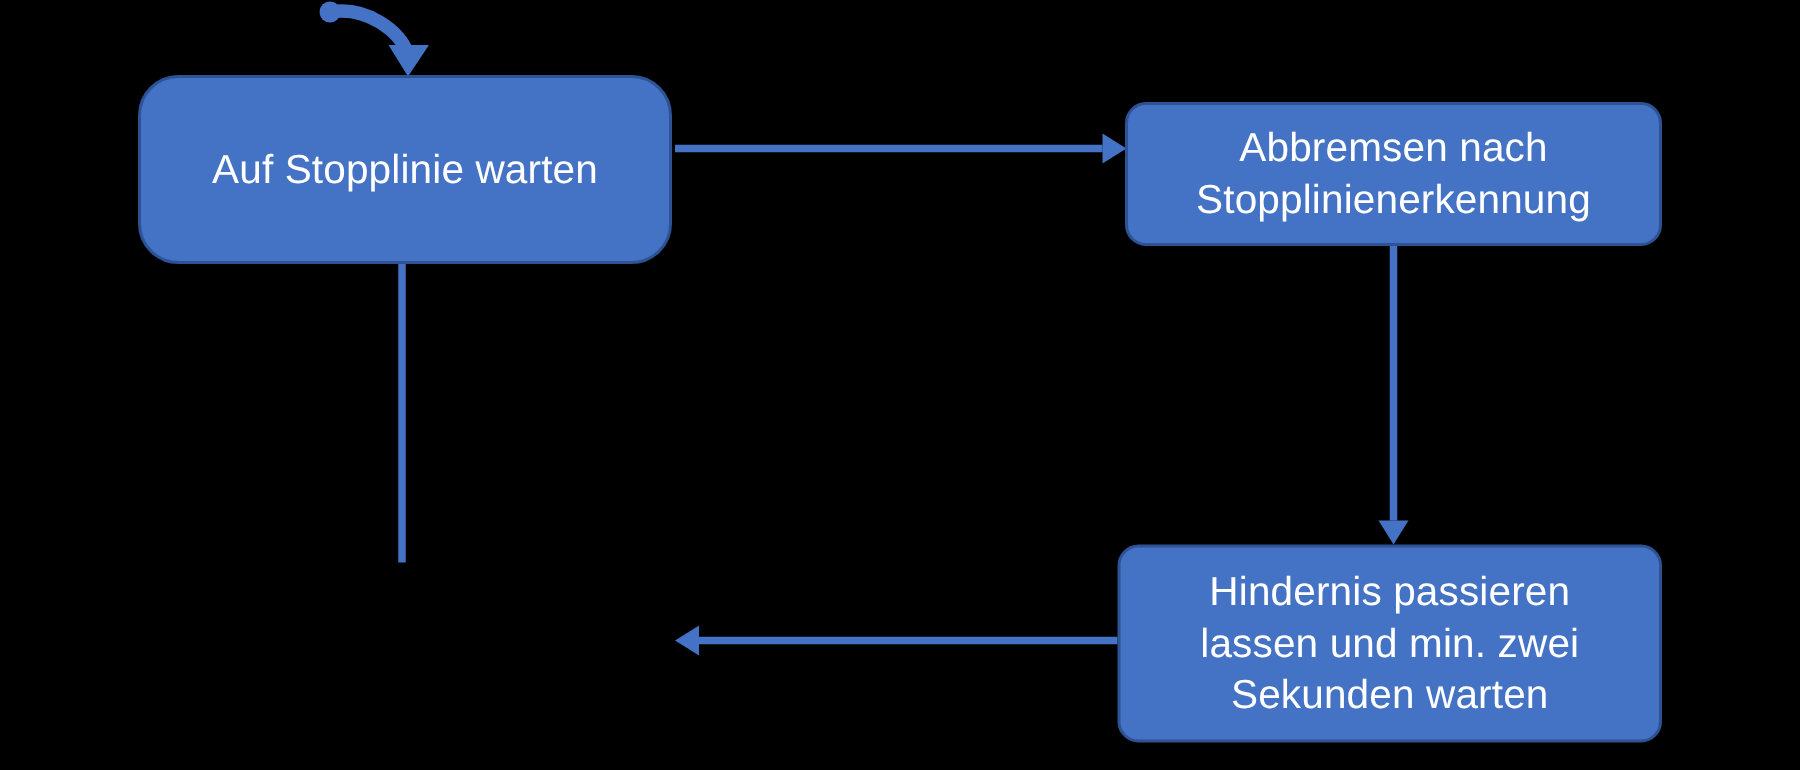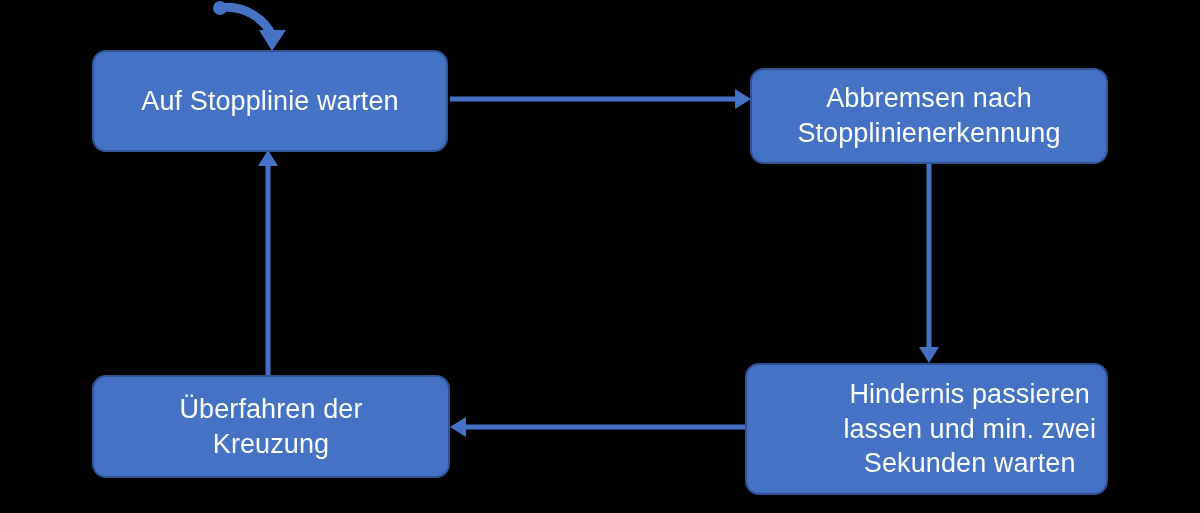--- a/index.html
+++ b/index.html
@@ -26,24 +26,24 @@
     align-items: center;
     justify-content: center;
     text-align: center;
     font-size: 27px;
     line-height: 1.28;
     letter-spacing: 0.1px;
     padding: 4px 10px;
     white-space: pre-line;
     z-index: 2;
   }
-  #node-wait-stopline   { left: 92px;  top: 50px;  width: 356px; height: 102px; }
+  #node-wait-stopline   { left: 92px;  top: 50px;  width: 356px; height: 126px; border-radius: 27px; }
   #node-brake-detection { left: 750px; top: 52px;  width: 358px; height: 96px; margin-top: 16px; }
   #node-cross-junction  { left: 92px;  top: 375px; width: 358px; height: 103px; }
-  #node-let-pass-wait   { left: 745px; top: 363px; width: 363px; height: 132px; justify-content: flex-end; }
+  #node-let-pass-wait   { left: 745px; top: 363px; width: 363px; height: 132px; }
 
   .edge-svg {
     position: absolute;
     left: 0;
     top: 0;
     width: 1200px;
     height: 513px;
     z-index: 1;
     overflow: visible;
   }
@@ -90,18 +90,14 @@
     <span>Abbremsen nach
 Stopplinienerkennung</span>
   </div>
 
   <div class="node" id="node-let-pass-wait">
     <span>Hindernis passieren
 lassen und min. zwei
 Sekunden warten</span>
   </div>
 
-  <div class="node" id="node-cross-junction">
-    <span>Überfahren der
-Kreuzung</span>
-  </div>
 
 </div>
 
 </body></html>

